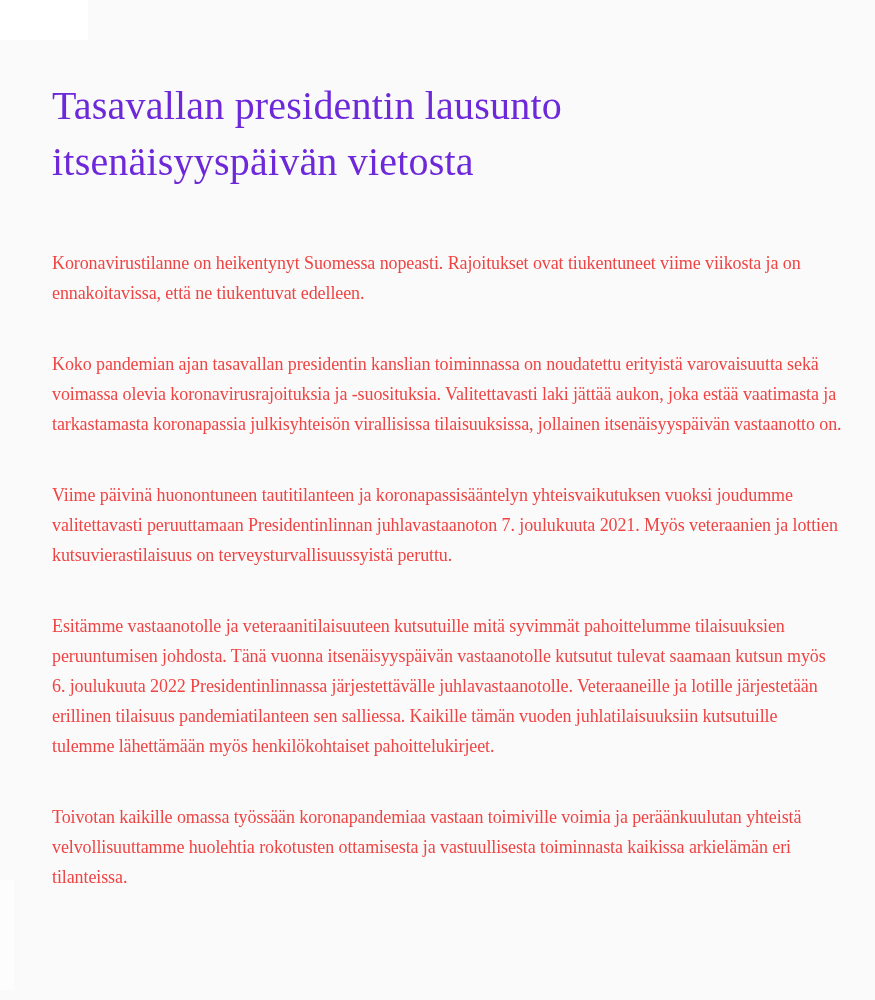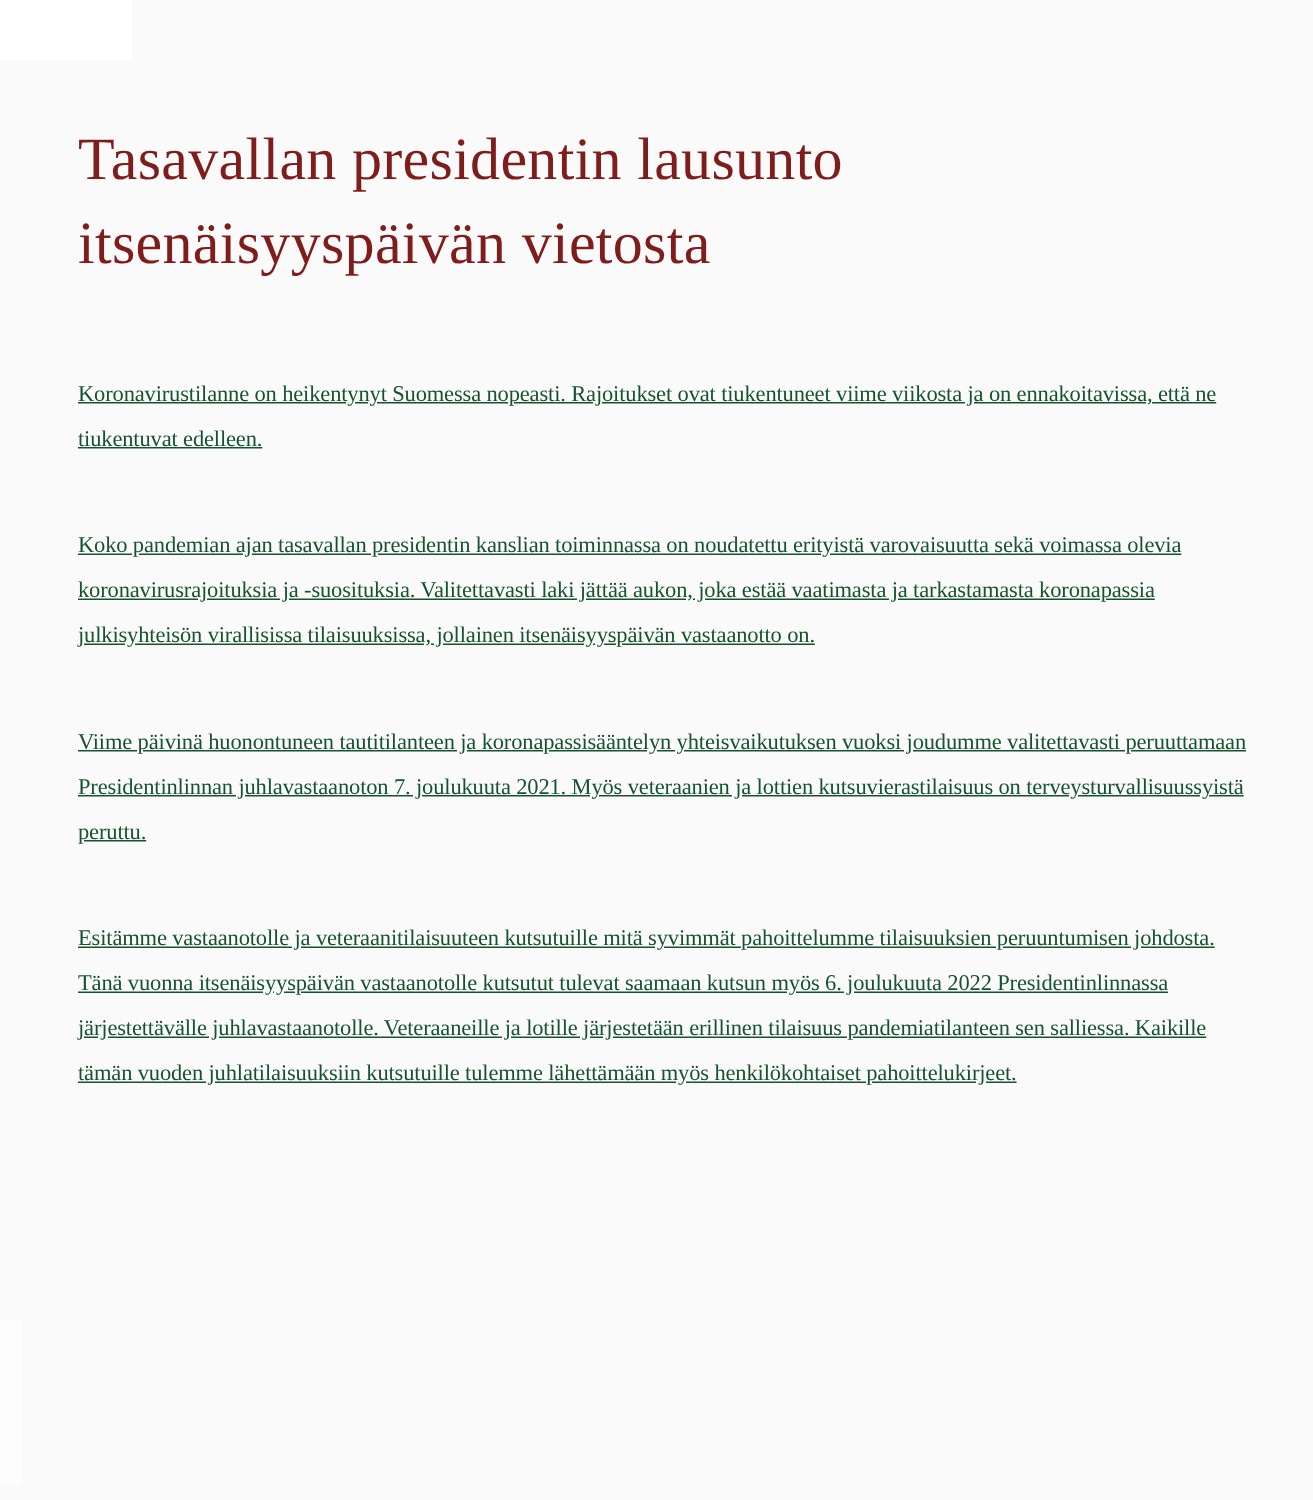--- a/index.html
+++ b/index.html
@@ -41,47 +41,47 @@
     position: relative;
     padding: 78px 0 0 52px;
     width: 842px;
   }
 
   .page-title {
     font-size: 40px;
     line-height: 56px;
     font-weight: 400;
     letter-spacing: 0.2px;
-    color: #7f1d1d;
+    color: #6d28d9;
     max-width: 620px;
     margin-bottom: 58px;
   }
 
   .body-copy p {
-    font-size: 15px;
+    font-size: 18px;
     line-height: 30px;
     letter-spacing: -0.1px;
-    color: #14532d;
+    color: #ef4444;
     max-width: 790px;
     margin-bottom: 41px;
-    text-decoration: underline;
   }
 
   .body-copy p:last-child {
     margin-bottom: 0;
   }
 </style>
 </head>
 <body>
 
 <div class="corner-patch"></div>
 <div class="edge-strip"></div>
 
 <main class="article">
   <h1 class="page-title">Tasavallan presidentin lausunto itsenäisyyspäivän vietosta</h1>
 
   <div class="body-copy">
     <p>Koronavirustilanne on heikentynyt Suomessa nopeasti. Rajoitukset ovat tiukentuneet viime viikosta ja on ennakoitavissa, että ne tiukentuvat edelleen.</p>
     <p>Koko pandemian ajan tasavallan presidentin kanslian toiminnassa on noudatettu erityistä varovaisuutta sekä voimassa olevia koronavirusrajoituksia ja -suosituksia. Valitettavasti laki jättää aukon, joka estää vaatimasta ja tarkastamasta koronapassia julkisyhteisön virallisissa tilaisuuksissa, jollainen itsenäisyyspäivän vastaanotto on.</p>
     <p>Viime päivinä huonontuneen tautitilanteen ja koronapassisääntelyn yhteisvaikutuksen vuoksi joudumme valitettavasti peruuttamaan Presidentinlinnan juhlavastaanoton 7. joulukuuta 2021. Myös veteraanien ja lottien kutsuvierastilaisuus on terveysturvallisuussyistä peruttu.</p>
     <p>Esitämme vastaanotolle ja veteraanitilaisuuteen kutsutuille mitä syvimmät pahoittelumme tilaisuuksien peruuntumisen johdosta. Tänä vuonna itsenäisyyspäivän vastaanotolle kutsutut tulevat saamaan kutsun myös 6. joulukuuta 2022 Presidentinlinnassa järjestettävälle juhlavastaanotolle. Veteraaneille ja lotille järjestetään erillinen tilaisuus pandemiatilanteen sen salliessa. Kaikille tämän vuoden juhlatilaisuuksiin kutsutuille tulemme lähettämään myös henkilökohtaiset pahoittelukirjeet.</p>
+    <p>Toivotan kaikille omassa työssään koronapandemiaa vastaan toimiville voimia ja peräänkuulutan yhteistä velvollisuuttamme huolehtia rokotusten ottamisesta ja vastuullisesta toiminnasta kaikissa arkielämän eri tilanteissa.</p>
   </div>
 </main>
 
 </body></html>

